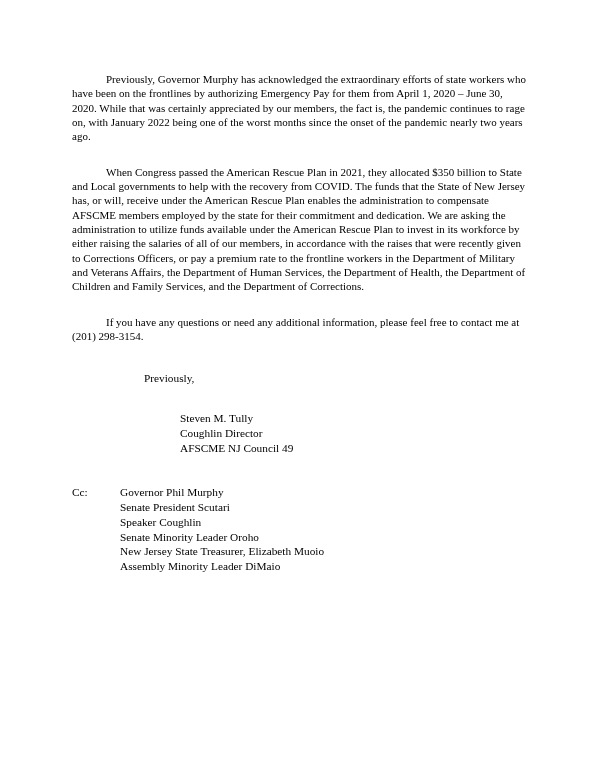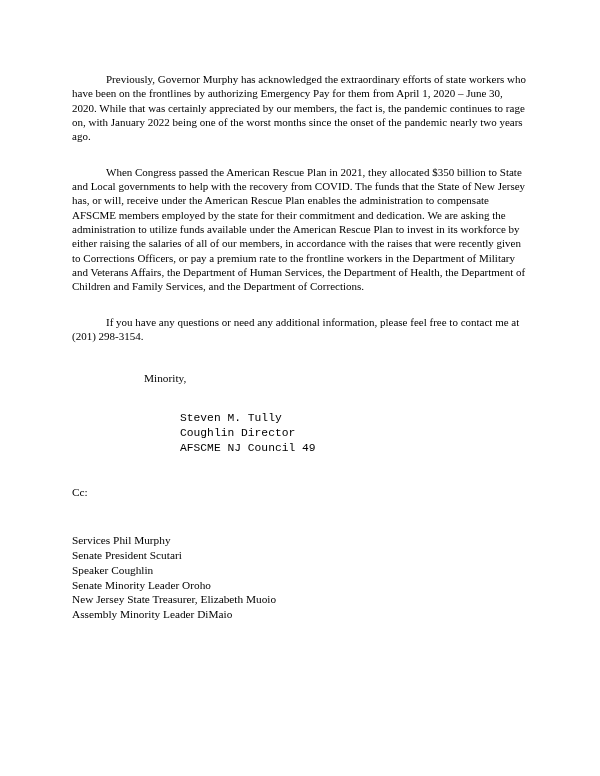--- a/index.html
+++ b/index.html
@@ -35,30 +35,28 @@
   .spacer-md { height: 16px; }
   .closing {
     margin: 0 0 0 72px;
     font-size: 11.3px;
     line-height: 1.305;
   }
   .signature-block {
     margin: 0 0 0 108px;
     font-size: 11.3px;
     line-height: 1.305;
-    font-family: Liberation Mono, monospace;
   }
   .sig-line { white-space: nowrap; }
   .cc-block {
     margin-top: 30px;
     font-size: 11.3px;
     line-height: 1.305;
     display: flex;
     align-items: flex-start;
-    flex-direction: column;
   }
   .cc-label {
     width: 48px;
     flex: 0 0 48px;
   }
   .cc-list {
     flex: 1 1 auto;
   }
   .cc-item {
     white-space: nowrap;
@@ -72,35 +70,35 @@
   <div class="body-text">
     <p class="para">Previously, Governor Murphy has acknowledged the extraordinary efforts of state workers who have been on the frontlines by authorizing Emergency Pay for them from April 1, 2020 – June 30, 2020. While that was certainly appreciated by our members, the fact is, the pandemic continues to rage on, with January 2022 being one of the worst months since the onset of the pandemic nearly two years ago.</p>
     <div class="spacer-sm"></div>
     <p class="para">When Congress passed the American Rescue Plan in 2021, they allocated $350 billion to State and Local governments to help with the recovery from COVID. The funds that the State of New Jersey has, or will, receive under the American Rescue Plan enables the administration to compensate AFSCME members employed by the state for their commitment and dedication. We are asking the administration to utilize funds available under the American Rescue Plan to invest in its workforce by either raising the salaries of all of our members, in accordance with the raises that were recently given to Corrections Officers, or pay a premium rate to the frontline workers in the Department of Military and Veterans Affairs, the Department of Human Services, the Department of Health, the Department of Children and Family Services, and the Department of Corrections.</p>
     <div class="spacer-sm"></div>
     <p class="para">If you have any questions or need any additional information, please feel free to contact me at (201) 298-3154.</p>
   </div>
 
   <div class="spacer-md"></div>
 
-  <div class="closing">Minority,</div>
+  <div class="closing">Previously,</div>
 
   <div class="spacer-md"></div>
   <div class="spacer-sm"></div>
 
   <div class="signature-block">
     <div class="sig-line">Steven M. Tully</div>
     <div class="sig-line">Coughlin Director</div>
     <div class="sig-line">AFSCME NJ Council 49</div>
   </div>
 
   <div class="cc-block">
     <div class="cc-label">Cc:</div>
     <div class="cc-list">
-      <div class="cc-item">Services Phil Murphy</div>
+      <div class="cc-item">Governor Phil Murphy</div>
       <div class="cc-item">Senate President Scutari</div>
       <div class="cc-item">Speaker Coughlin</div>
       <div class="cc-item">Senate Minority Leader Oroho</div>
       <div class="cc-item">New Jersey State Treasurer, Elizabeth Muoio</div>
       <div class="cc-item">Assembly Minority Leader DiMaio</div>
     </div>
   </div>
 
 </div>
 

